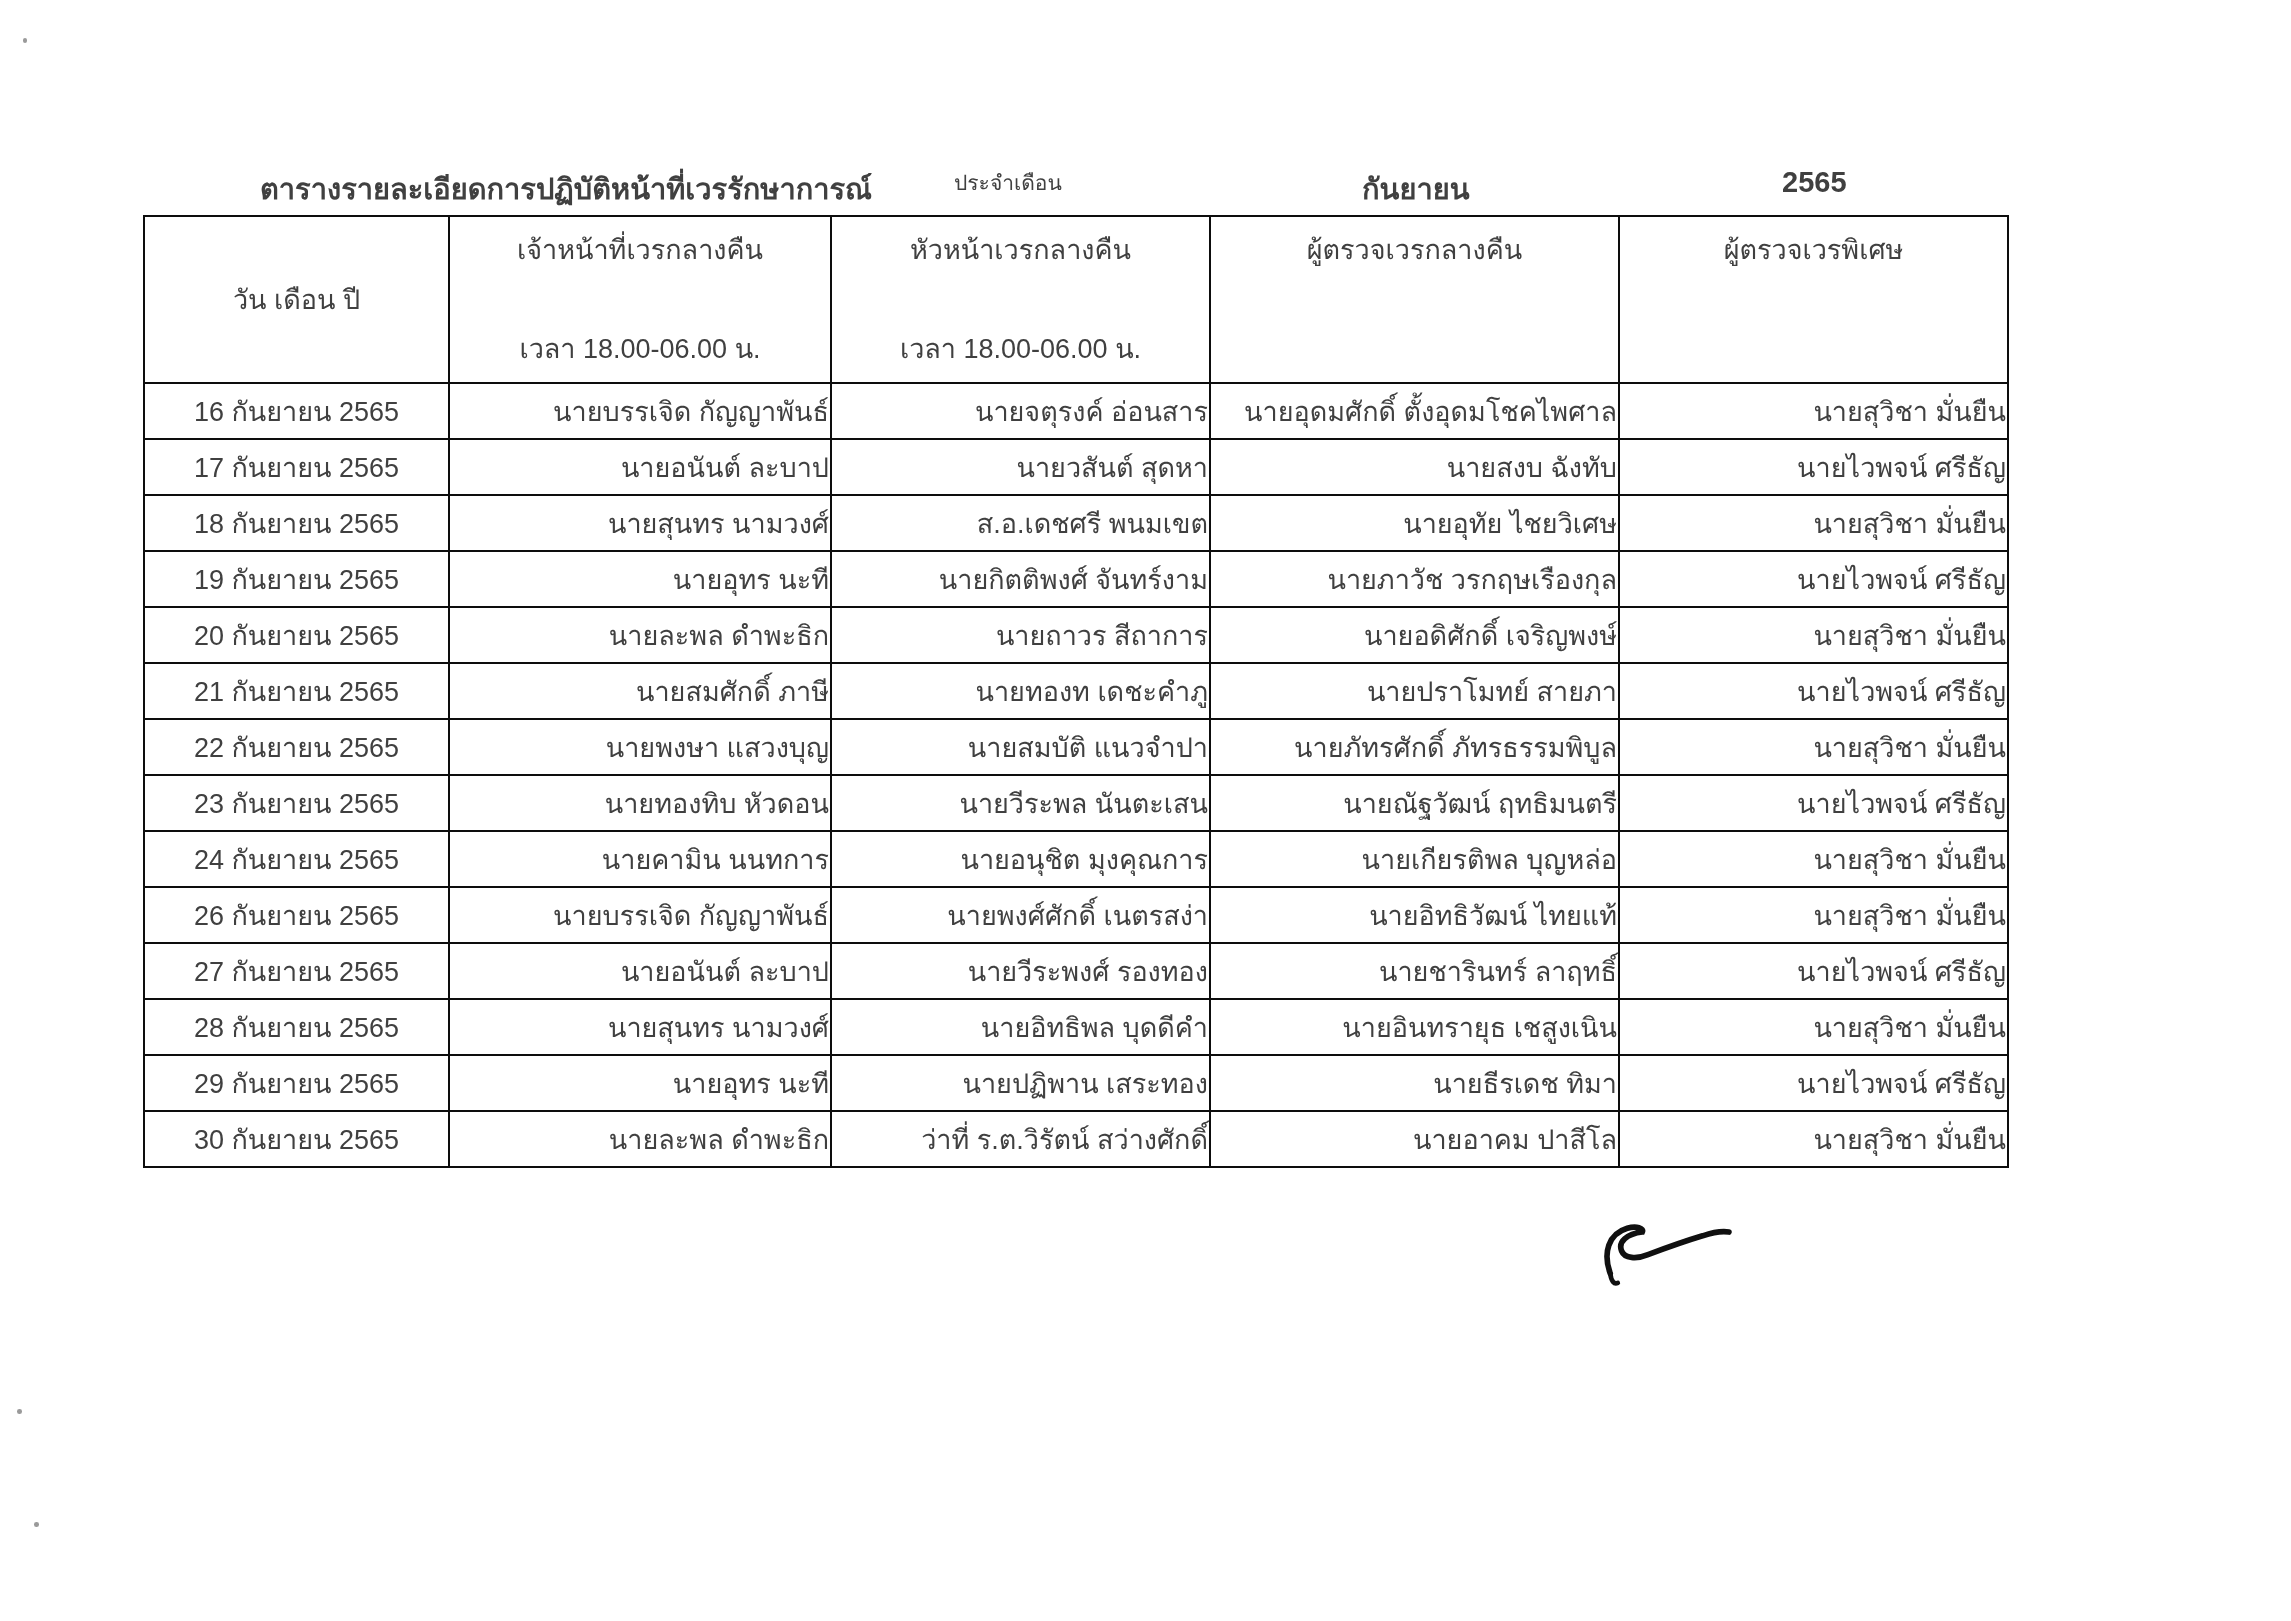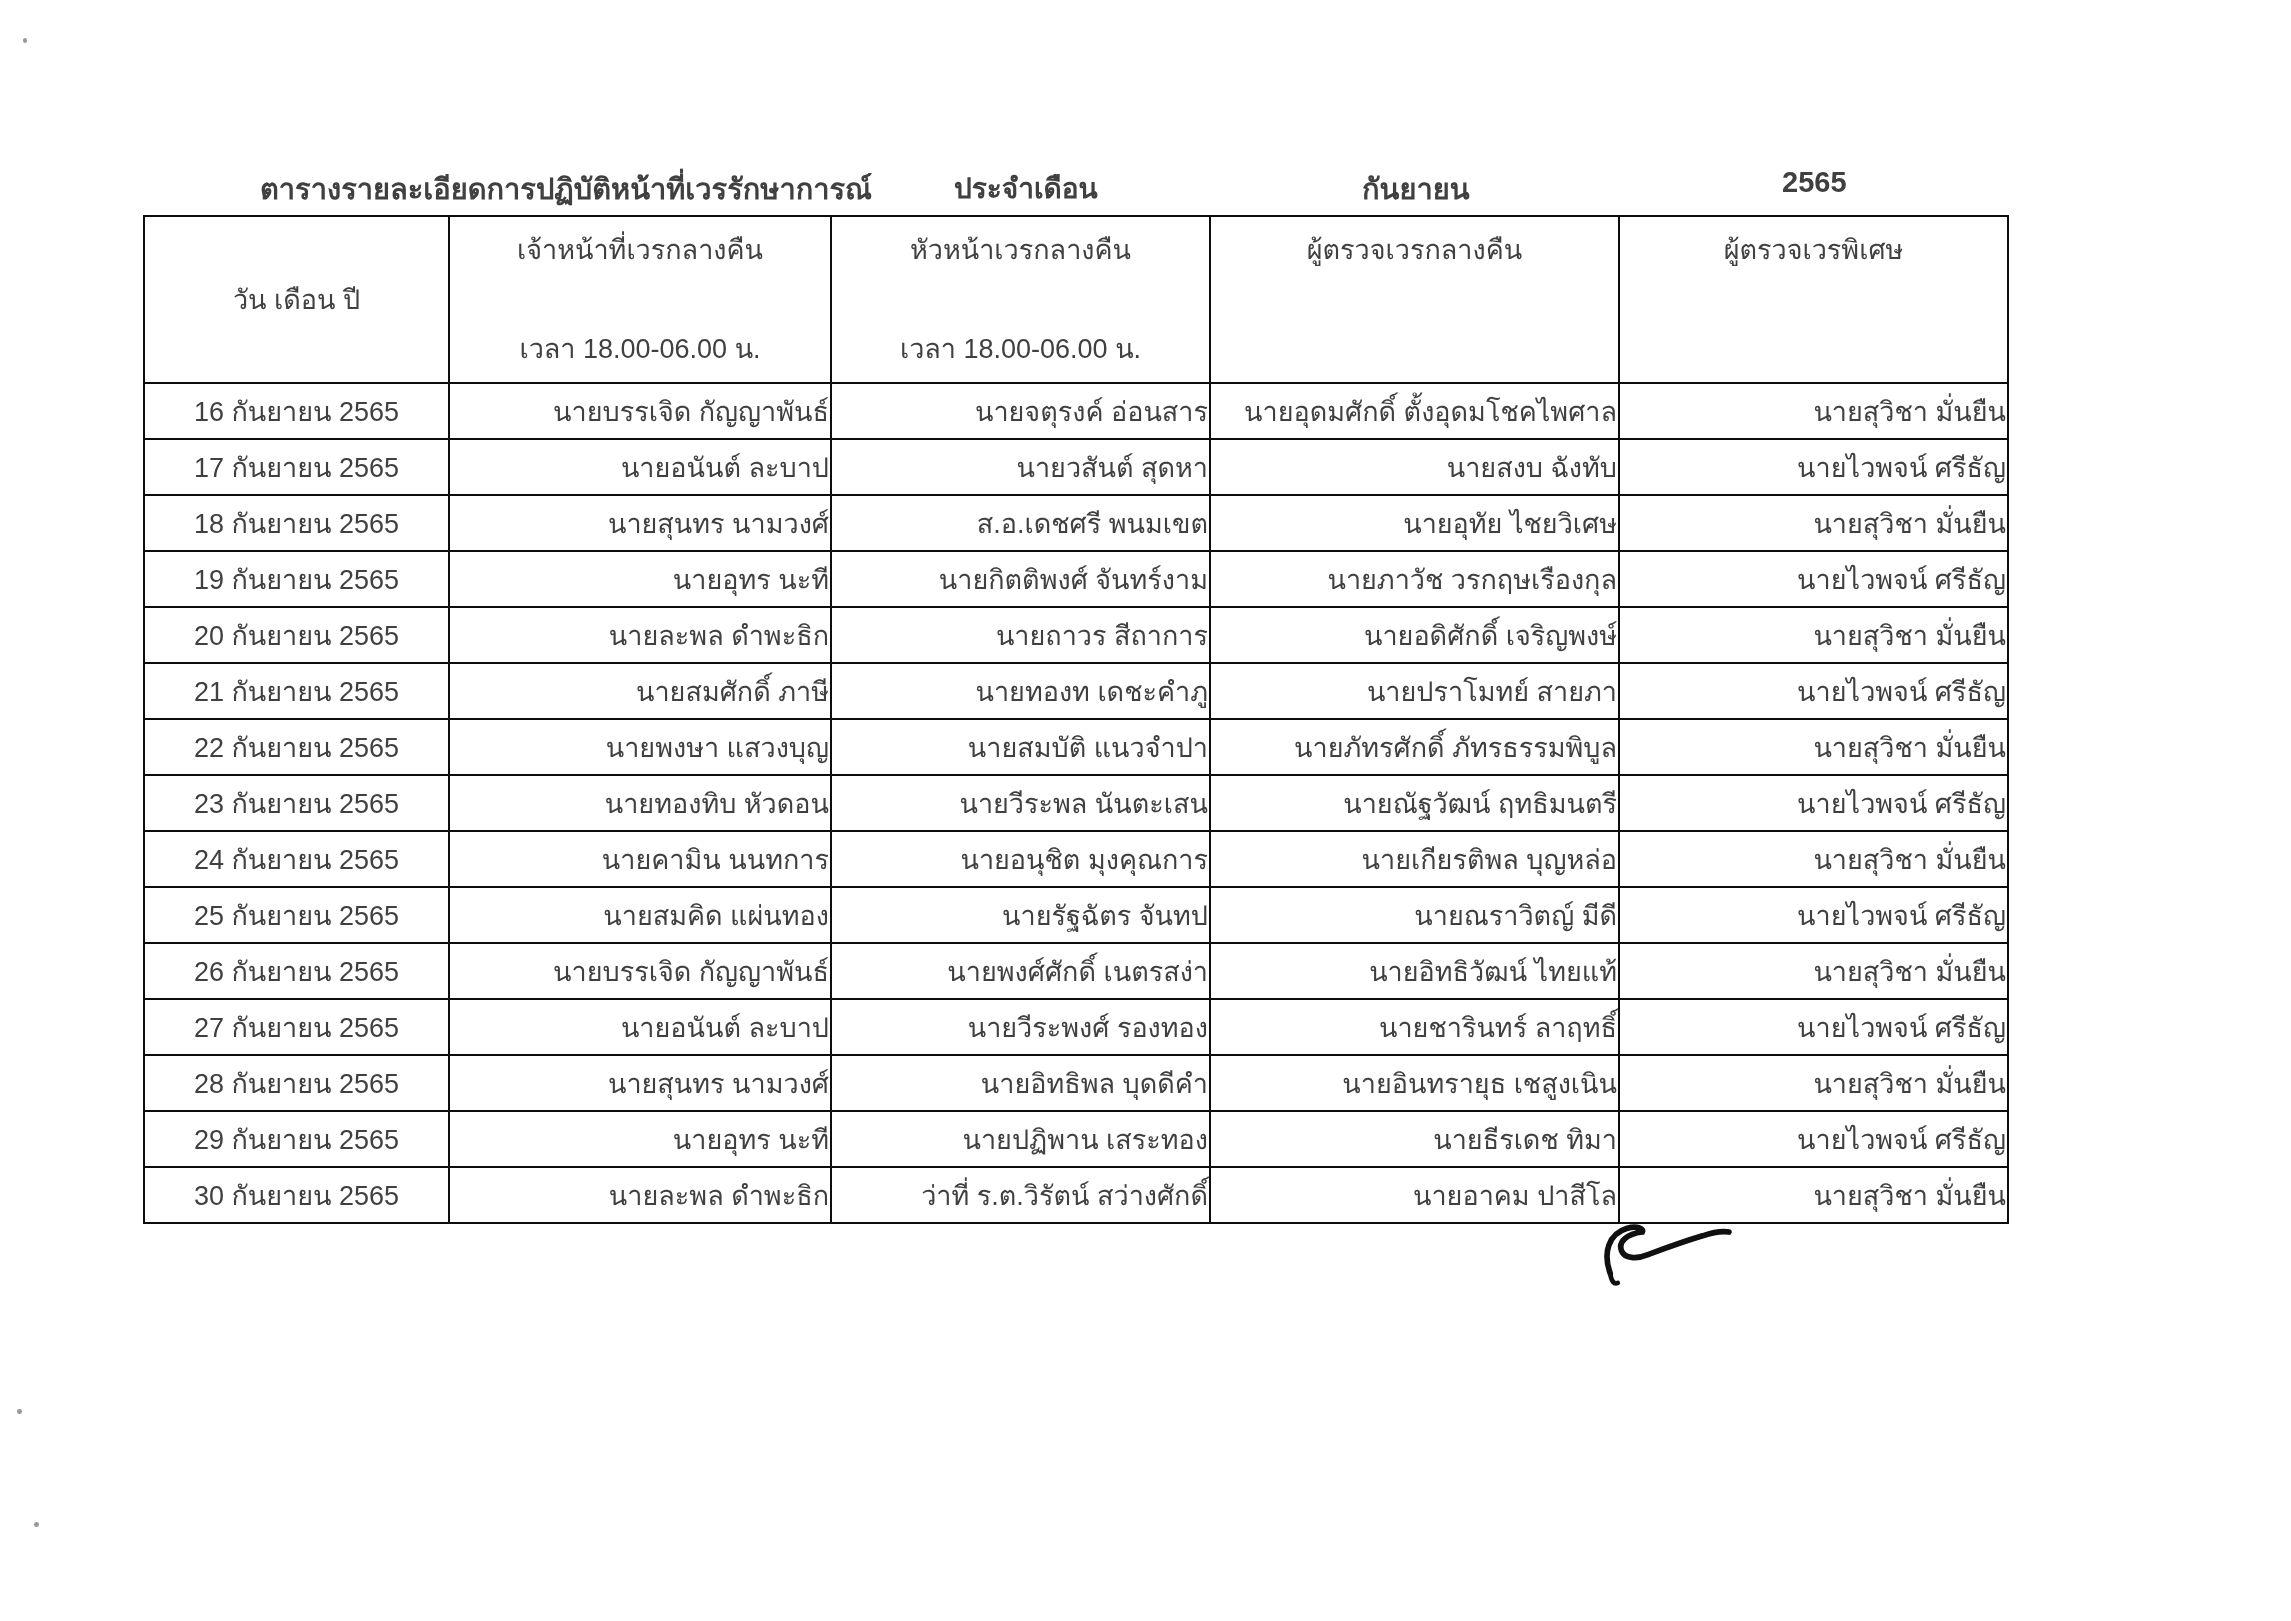--- a/index.html
+++ b/index.html
@@ -11,21 +11,21 @@
     position: relative;
     width: 2292px;
     height: 1621px;
     background: #ffffff;
     font-family: "Liberation Sans", sans-serif;
     color: #404040;
     overflow: hidden;
   }
   .doc-title-row { position: absolute; top: 166px; left: 0; width: 100%; height: 45px; }
   .t-main   { position: absolute; left: 260px;  font-weight: bold; font-size: 29px; white-space: nowrap; }
-  .t-period { position: absolute; left: 954px; font-weight: bold; font-size: 28px; white-space: nowrap; }
+  .t-period { position: absolute; left: 954px; font-weight: normal; font-size: 21px; white-space: nowrap; }
   .t-month  { position: absolute; left: 1362px; font-weight: bold; font-size: 29px; white-space: nowrap; }
   .t-year   { position: absolute; left: 1782px; font-weight: bold; font-size: 29px; white-space: nowrap; }
 
   table.roster {
     position: absolute;
     top: 215px;
     left: 143px;
     width: 1864px;
     border-collapse: collapse;
     table-layout: fixed;
@@ -191,27 +191,20 @@
           <td class="col-name">นายไวพจน์  ศรีธัญ</td>
         </tr>
         <tr>
           <td class="col-date">24 กันยายน 2565</td>
           <td class="col-name">นายคามิน  นนทการ</td>
           <td class="col-name">นายอนุชิต  มุงคุณการ</td>
           <td class="col-name">นายเกียรติพล   บุญหล่อ</td>
           <td class="col-name">นายสุวิชา  มั่นยืน</td>
         </tr>
         <tr>
-          <td class="col-date">25 กันยายน 2565</td>
-          <td class="col-name">นายสมคิด  แผ่นทอง</td>
-          <td class="col-name">นายรัฐฉัตร  จันทป</td>
-          <td class="col-name">นายณราวิตญ์  มีดี</td>
-          <td class="col-name">นายไวพจน์  ศรีธัญ</td>
-        </tr>
-        <tr>
           <td class="col-date">26 กันยายน 2565</td>
           <td class="col-name">นายบรรเจิด  กัญญาพันธ์</td>
           <td class="col-name">นายพงศ์ศักดิ์  เนตรสง่า</td>
           <td class="col-name">นายอิทธิวัฒน์  ไทยแท้</td>
           <td class="col-name">นายสุวิชา  มั่นยืน</td>
         </tr>
         <tr>
           <td class="col-date">27 กันยายน 2565</td>
           <td class="col-name">นายอนันต์  ละบาป</td>
           <td class="col-name">นายวีระพงศ์  รองทอง</td>

